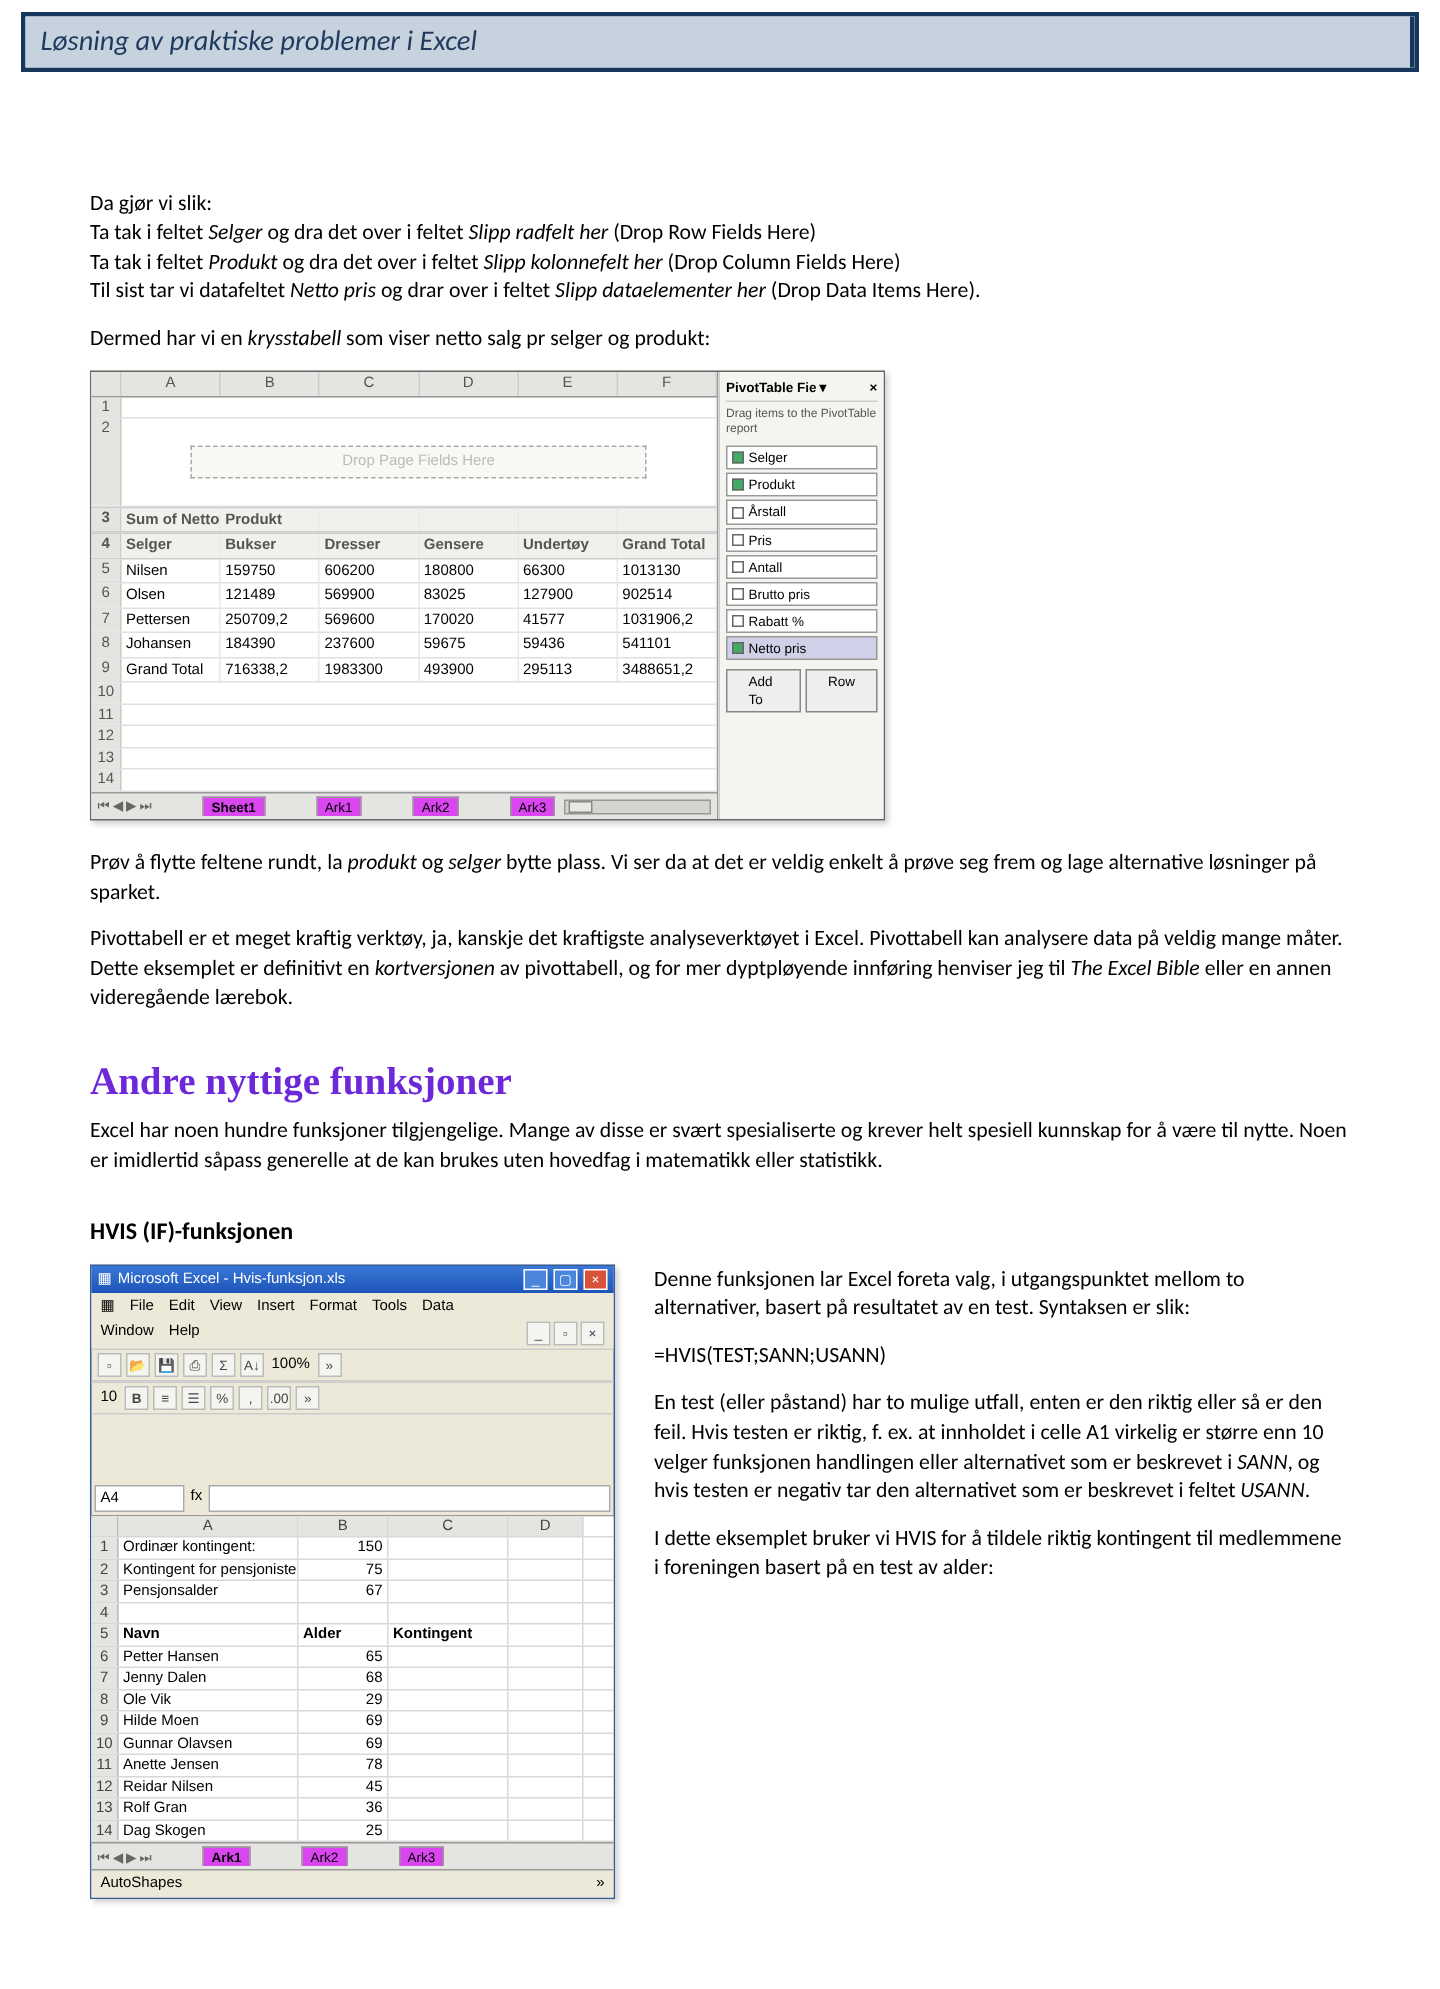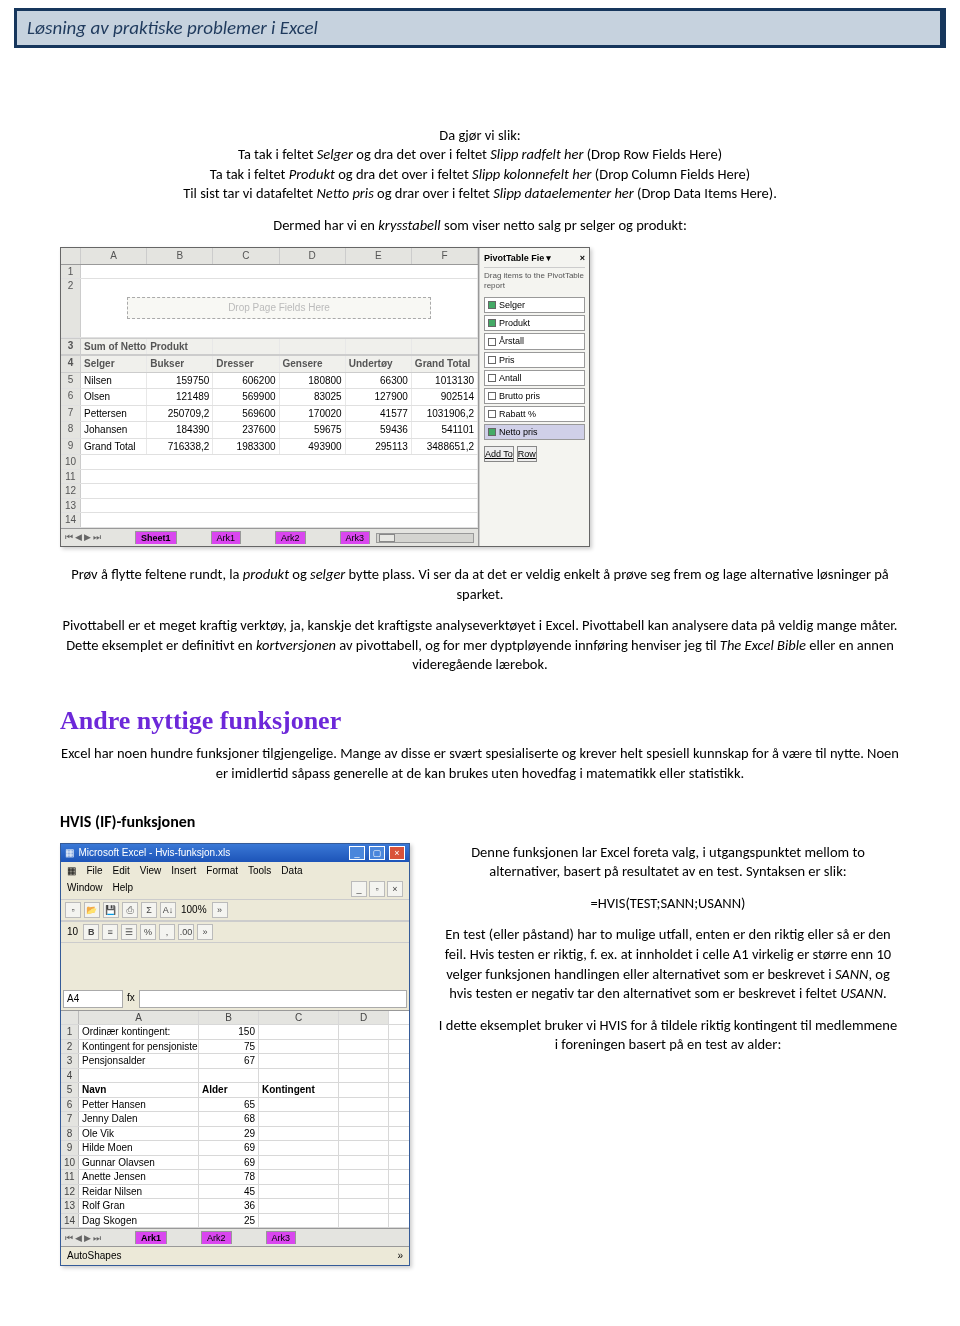--- a/index.html
+++ b/index.html
@@ -36,21 +36,21 @@
     color: #fff;
     text-align: center;
     font-weight: 500;
     font-style: italic;
     font-size: 19px;
     padding: 4px 10px;
   }
   .content {
     padding: 78px 60px 20px 60px;
   }
-  .para { margin-bottom: 12px; text-align: center; }
+  .para { margin-bottom: 12px; }
   .italic { font-style: italic; }
 
   .screenshot1 {
     display: flex;
     width: 530px;
     margin: 8px 0 18px 0;
     font-size: 10px;
     font-family: Arial, sans-serif;
     background: #f0f0ec;
     border: 1px solid #666;
@@ -80,21 +80,21 @@
   .drop-hint {
     margin: 2px 30px;
     border: 1px dashed #aaa;
     text-align: center;
     color: #bbb;
     padding: 3px;
     background: #f8f8f4;
   }
   .pivot-header-row { display:flex; font-weight:bold; color:#555; border-top:1px solid #ccc; border-bottom:1px solid #ccc;}
   .pivot-header-row .cell { background:#f0f0ec; }
-  .num { text-align: right; }
+  .num { text-align: left; }
   .sel { background:#d0d0e8; }
   .sheet-tabs {
     display:flex;
     background:#e4e4e0;
     border-top:1px solid #999;
     align-items:center;
     padding: 2px 4px;
     gap: 2px;
   }
   .tab-nav { color:#666; font-size:9px; }
@@ -110,21 +110,21 @@
     border-left:1px solid #ccc;
     display:flex;
     flex-direction:column;
   }
   .pt-title { font-size:9px; font-weight:bold; padding-bottom:2px; border-bottom:1px solid #ccc; display:flex; align-items:center; gap:2px; }
   .pt-tiny { font-size:8px; color:#555; margin:3px 0; }
   .pt-field { border:1px solid #999; background:#fff; margin:2px 0; padding:1px 3px; display:flex; align-items:center; gap:3px; font-size:9px; }
   .pt-field.sel { background:#d0d0e8; }
   .chk { width:8px; height:8px; border:1px solid #666; display:inline-block; }
   .pt-buttons { display:flex; gap:3px; margin-top:4px; }
-  .pt-btn { border:1px solid #888; background:#eee; padding:1px 0; font-size:9px;text-decoration:underline; }
+  .pt-btn { border:1px solid #888; background:#eee; padding:1px 14px; font-size:9px; }
 
   h2.section {
     font-family: Liberation Serif, serif;
     color: #6d28d9;
     font-size: 26px;
     font-weight: bold;
     margin: 28px 0 6px 0;
   }
   h3.subsection {
     font-weight: bold;

